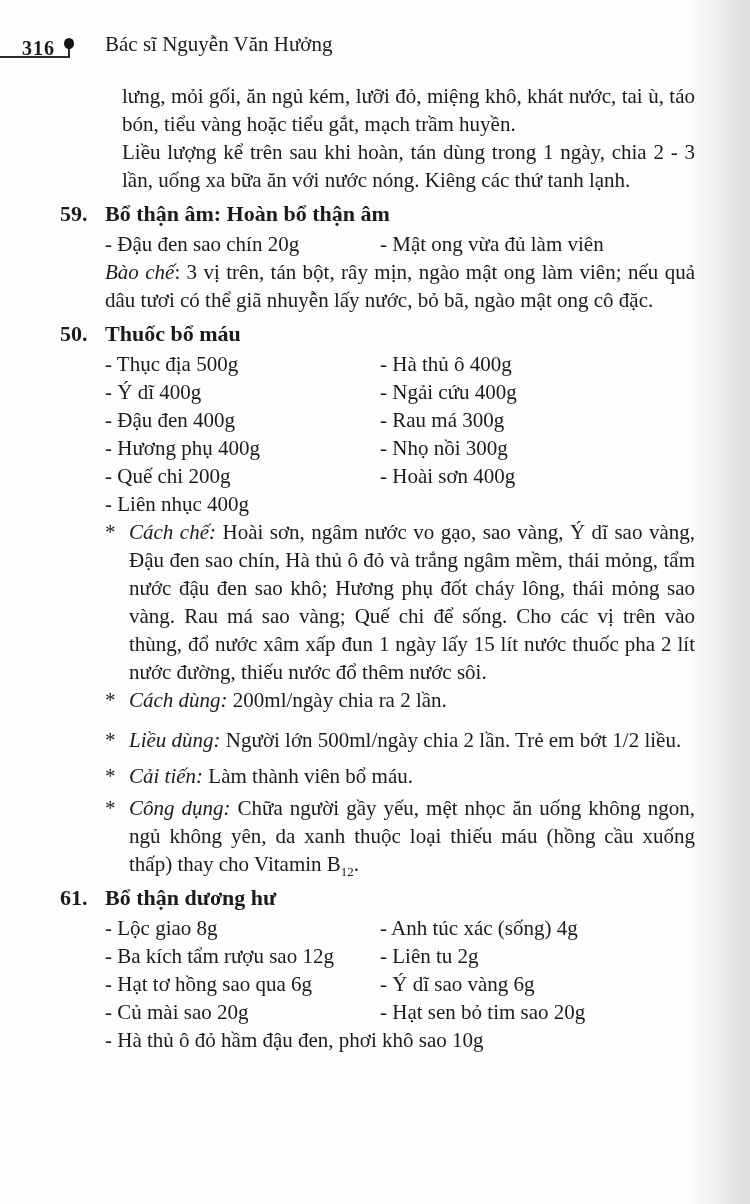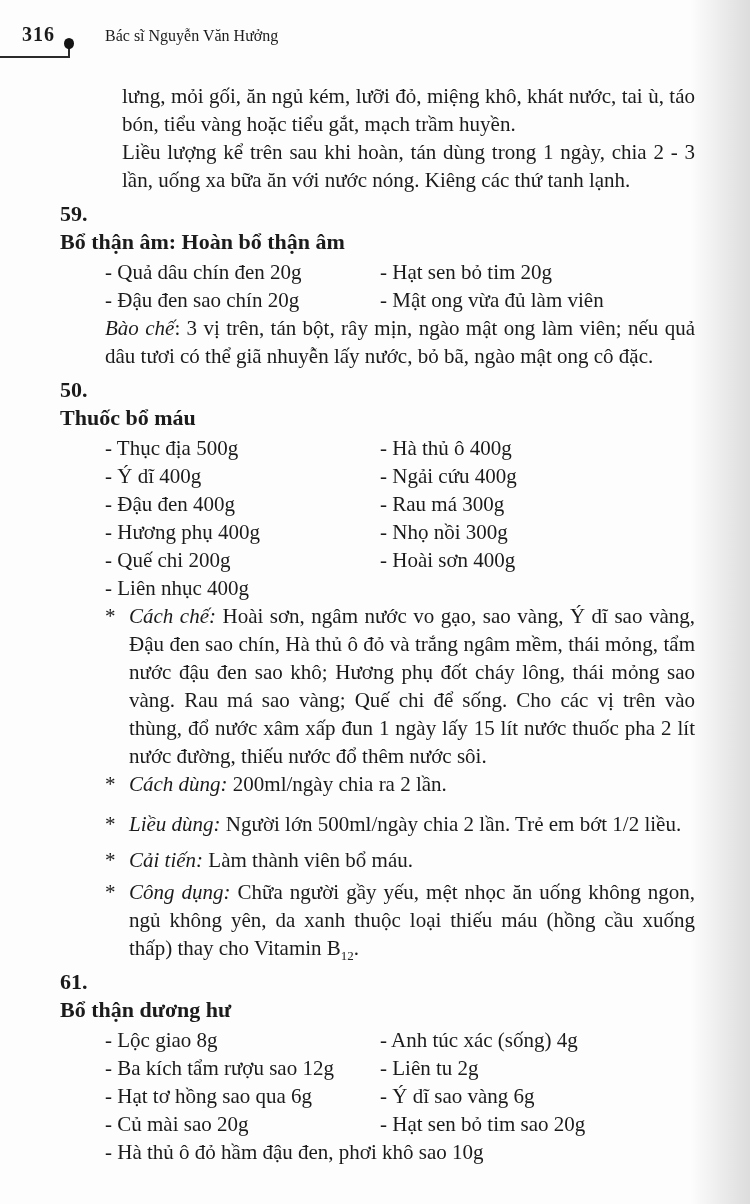--- a/index.html
+++ b/index.html
@@ -12,33 +12,33 @@
     font-family: "Liberation Serif", "DejaVu Serif", serif;
     font-size: 21px; line-height: 28px;
   }
   .edge-shadow {
     position: absolute; top: 0; right: 0; width: 60px; height: 100%;
     background: linear-gradient(to right, rgba(0,0,0,0), rgba(0,0,0,0.13));
     pointer-events: none; z-index: 5;
   }
   
   .page-num {
-    position: absolute; left: 22px; top: 22px;
+    position: absolute; left: 22px; top: 36px;
     font-weight: bold; font-size: 20px; letter-spacing: 1px; line-height: 24px;
   }
   .head-rule { position: absolute; left: 0; top: 56px; width: 70px; height: 2px; background: #2b2b2b; }
   .head-stub { position: absolute; left: 68px; top: 47px; width: 2px; height: 10px; background: #2b2b2b; }
   .head-dot  { position: absolute; left: 64px; top: 38px; width: 10px; height: 11px; background: #141414; border-radius: 50%; }
-  .running-head { position: absolute; left: 105px; top: 24px; font-size: 16px; line-height: 24px; }
+  .running-head { position: absolute; left: 105px; top: 32px; font-size: 21px; line-height: 24px; }
 
   
   .content { position: absolute; top: 82px; left: 0; width: 750px; }
   .p-intro { margin: 0 55px 0 122px; text-align: justify; }
   .p-recipe { margin: 0 55px 0 105px; text-align: justify; }
-  .sec-head { display: flex; margin: 6px 55px 2px 60px; font-weight: bold; font-size: 22px; line-height: 28px; flex-direction: column; }
+  .sec-head { display: flex; margin: 6px 55px 2px 60px; font-weight: bold; font-size: 22px; line-height: 28px; }
   .sec-num { flex: none; width: 45px; }
   .sec-title { flex: 1; }
   .ing-row { display: grid; grid-template-columns: 275px 1fr; margin-left: 105px; margin-right: 30px; }
   .ing-full { margin-left: 105px; margin-right: 30px; }
   .star-p {
     margin: 0 55px 0 105px; padding-left: 24px; text-indent: -24px; text-align: justify;
   }
   .star { display: inline-block; width: 24px; text-indent: 0; }
   .lead { font-style: italic; }
   sub { font-size: 13px; line-height: 0; font-family: Liberation Serif, serif; }
@@ -55,24 +55,20 @@
 <div class="running-head">Bác sĩ Nguyễn Văn Hưởng</div>
 
 <div class="content">
 
   <p class="p-intro" style="margin-top:0">lưng, mỏi gối, ăn ngủ kém, lưỡi đỏ, miệng khô, khát nước, tai ù, táo bón, tiểu vàng hoặc tiểu gắt, mạch trầm huyền.</p>
   <p class="p-intro" style="margin-top:0">Liều lượng kể trên sau khi hoàn, tán dùng trong 1 ngày, chia 2 - 3 lần, uống xa bữa ăn với nước nóng. Kiêng các thứ tanh lạnh.</p>
 
   <div class="sec-head">
     <span class="sec-num">59.</span>
     <span class="sec-title">Bổ thận âm: Hoàn bổ thận âm</span>
-  </div>
-  <div class="ing-row">
-    <div>- Quả dâu chín đen 20g</div>
-    <div>- Hạt sen bỏ tim 20g</div>
   </div>
   <div class="ing-row">
     <div>- Đậu đen sao chín 20g</div>
     <div>- Mật ong vừa đủ làm viên</div>
   </div>
   <p class="p-recipe" style="margin-top:0;margin-bottom:0"><span class="lead">Bào chế</span><span>: 3 vị trên, tán bột, rây mịn, ngào mật ong làm viên; nếu quả dâu tươi có thể giã nhuyễn lấy nước, bỏ bã, ngào mật ong cô đặc.</span></p>
 
   <div class="sec-head">
     <span class="sec-num">50.</span>
     <span class="sec-title">Thuốc bổ máu</span>

